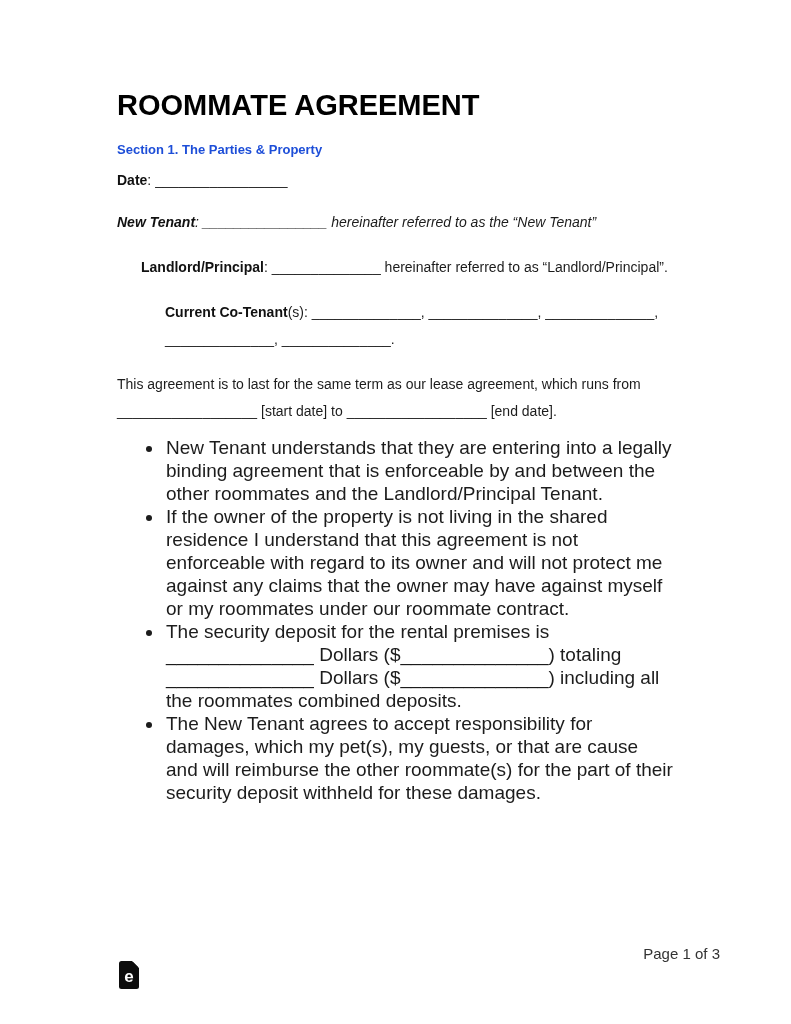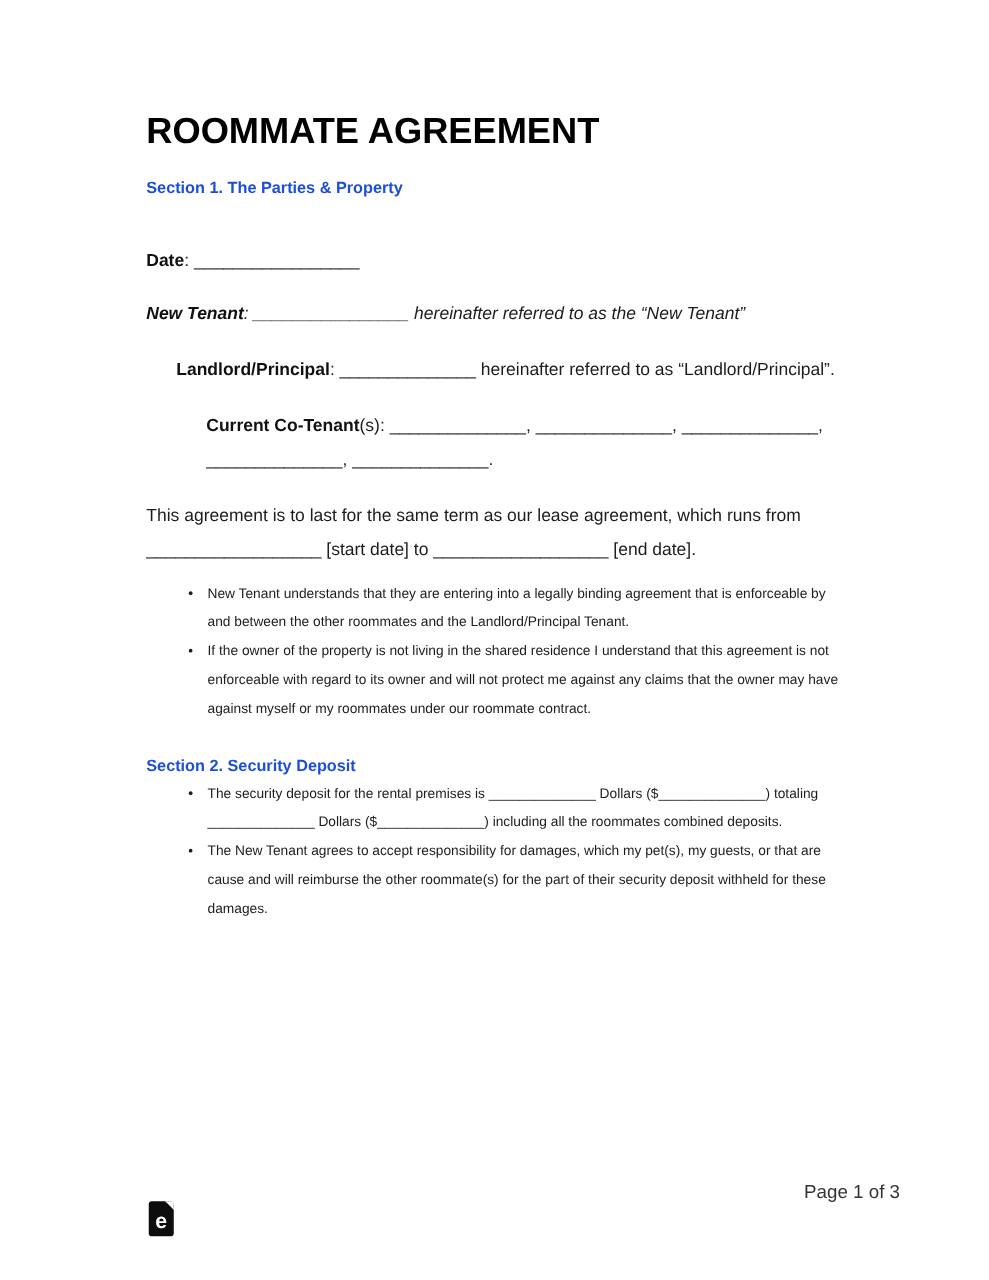--- a/index.html
+++ b/index.html
@@ -39,36 +39,36 @@
   }
   .section-heading.s2 {
     margin-top: 22px;
     line-height: 23px;
   }
   .field {
     margin: 0;
     font-size: 14px;
     line-height: 27px;
   }
-  .f-date   { margin-top: 32px; }
+  .f-date   { margin-top: 4px; }
   .f-nt     { margin-top: 15px; font-style: italic; }
   .f-ll     { margin-top: 18px; margin-left: 24px; }
   .f-ct     { margin-top: 18px; margin-left: 48px; }
   .f-prop   { margin-top: 13px; }
   .f-term   { margin-top: 18px; }
   .field b  { font-weight: bold; color: #111111; }
   .blank    { white-space: nowrap; }
   ul.clauses {
     margin: 11px 0 0 0;
     padding: 0 0 0 47px;
     list-style-type: disc;
   }
   ul.clauses.s2 { margin-top: 0; }
   ul.clauses li {
-    font-size: 11px;
+    font-size: 19px;
     line-height: 23px;
     padding-left: 2px;
   }
   .footer-page {
     position: absolute;
     top: 946px;
     right: 71px;
     font-size: 15px;
     line-height: 15px;
     color: #333333;
@@ -132,21 +132,20 @@
   <p class="field f-ct"><b>Current Co-Tenant</b><span>(s): </span><span>______________, ______________, ______________, ______________, ______________.</span></p>
 
 
   <p class="field f-term">This agreement is to last for the same term as our lease agreement, which runs from __________________ [start date] to __________________ [end date].</p>
 
   <ul class="clauses">
     <li>New Tenant understands that they are entering into a legally binding agreement that is enforceable by and between the other roommates and the Landlord/Principal Tenant.</li>
     <li>If the owner of the property is not living in the shared residence I understand that this agreement is not enforceable with regard to its owner and will not protect me against any claims that the owner may have against myself or my roommates under our roommate contract.</li>
   </ul>
 
-  <h2 class="section-heading s2">Section 2. Security Deposit</h2>
 
   <ul class="clauses s2">
     <li>The security deposit for the rental premises is ______________ Dollars ($______________) totaling ______________ Dollars ($______________) including all the roommates combined deposits.</li>
     <li>The New Tenant agrees to accept responsibility for damages, which my pet(s), my guests, or that are cause and will reimburse the other roommate(s) for the part of their security deposit withheld for these damages.</li>
   </ul>
 
 </div>
 
 <div class="footer-page">Page 1 of 3</div>
 

